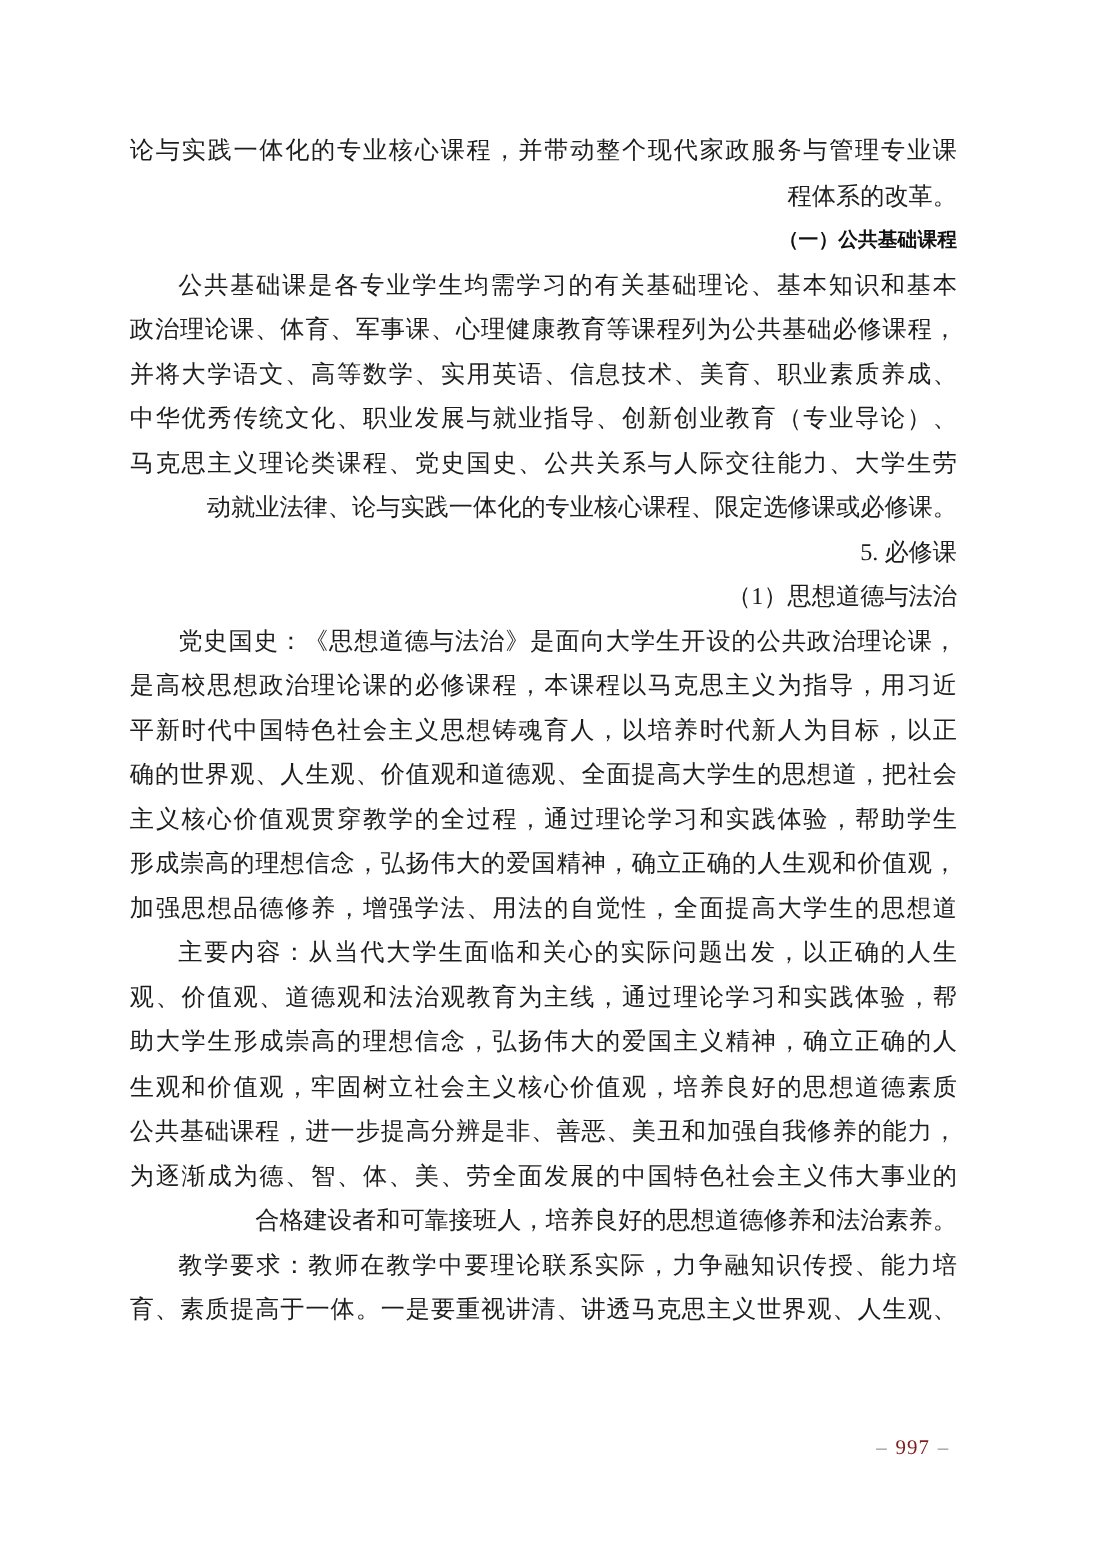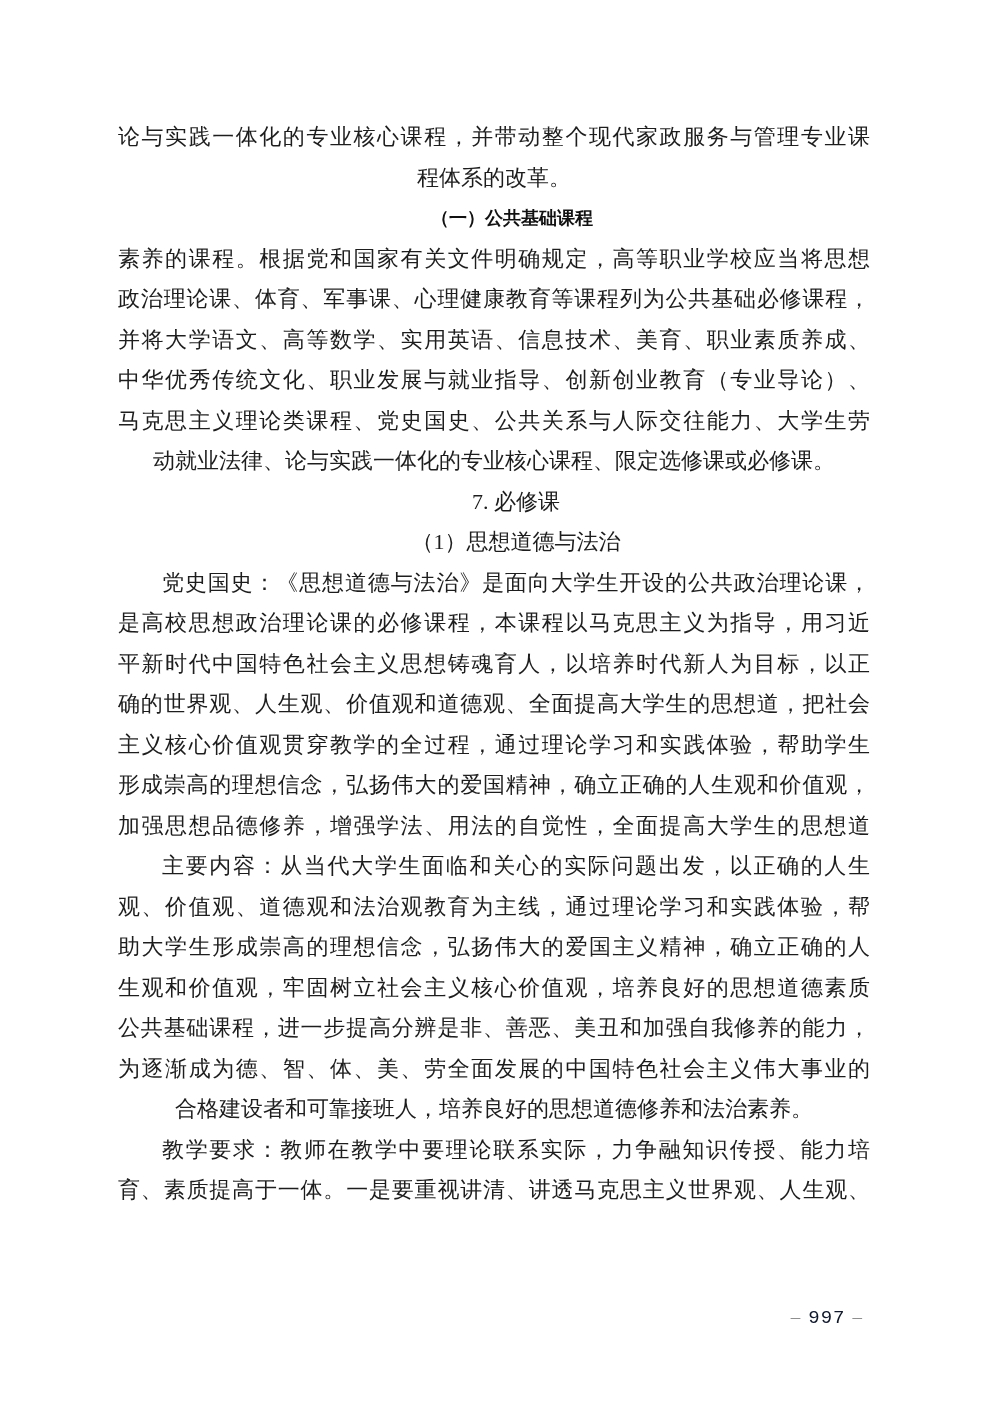--- a/index.html
+++ b/index.html
@@ -19,21 +19,21 @@
     left: 118px;
     top: 117px;
     width: 752px;
   }
   .line {
     height: 40.5px;
     line-height: 40.5px;
     font-size: 22px;
     color: #1d1d1d;
     white-space: nowrap;
-    text-align: center;
+    text-align: right;
   }
   .line.fill {
     white-space: normal;
     overflow: hidden;
     text-align: justify;
     text-align-last: justify;
   }
   .line.para-start { text-indent: 2em; }
   .line.heading {
     text-indent: 2em;
@@ -45,39 +45,39 @@
   .footer {
     position: absolute;
     top: 1306px;
     right: 130px;
     font-size: 19px;
     letter-spacing: 1px;
     color: #222222;
     font-family: "Liberation Serif", "DejaVu Serif", serif;
   }
   .footer .dash { color: #8a8a8a; padding: 0 7px; }
-  .footer .num { color: #0f172a; font-family: Liberation Mono, monospace; }
+  .footer .num { color: #7f1d1d; }
 </style>
 </head>
 <body>
 
 <div class="page">
 
   <div class="text-block">
 
   <div class="line continuation fill">论与实践一体化的专业核心课程，并带动整个现代家政服务与管理专业课</div>
       <div class="line continuation">程体系的改革。</div>
       <div class="line heading">（一）公共基础课程</div>
-      <div class="line continuation fill">素养的课程。根据党和国家有关文件明确规定，高等职业学校应当将思想</div>
+      <div class="line para-start fill">公共基础课是各专业学生均需学习的有关基础理论、基本知识和基本</div>
       <div class="line continuation fill">政治理论课、体育、军事课、心理健康教育等课程列为公共基础必修课程，</div>
       <div class="line continuation fill">并将大学语文、高等数学、实用英语、信息技术、美育、职业素质养成、</div>
       <div class="line continuation fill">中华优秀传统文化、职业发展与就业指导、创新创业教育（专业导论）、</div>
       <div class="line continuation fill">马克思主义理论类课程、党史国史、公共关系与人际交往能力、大学生劳</div>
       <div class="line continuation">动就业法律、论与实践一体化的专业核心课程、限定选修课或必修课。</div>
-      <div class="line para-start">7.  必修课</div>
+      <div class="line para-start">5.  必修课</div>
       <div class="line para-start">（1）思想道德与法治</div>
       <div class="line para-start fill">党史国史：《思想道德与法治》是面向大学生开设的公共政治理论课，</div>
       <div class="line continuation fill">是高校思想政治理论课的必修课程，本课程以马克思主义为指导，用习近</div>
       <div class="line continuation fill">平新时代中国特色社会主义思想铸魂育人，以培养时代新人为目标，以正</div>
       <div class="line continuation fill">确的世界观、人生观、价值观和道德观、全面提高大学生的思想道，把社会</div>
       <div class="line continuation fill">主义核心价值观贯穿教学的全过程，通过理论学习和实践体验，帮助学生</div>
       <div class="line continuation fill">形成崇高的理想信念，弘扬伟大的爱国精神，确立正确的人生观和价值观，</div>
       <div class="line continuation fill">加强思想品德修养，增强学法、用法的自觉性，全面提高大学生的思想道</div>
       <div class="line para-start fill">主要内容：从当代大学生面临和关心的实际问题出发，以正确的人生</div>
       <div class="line continuation fill">观、价值观、道德观和法治观教育为主线，通过理论学习和实践体验，帮</div>

